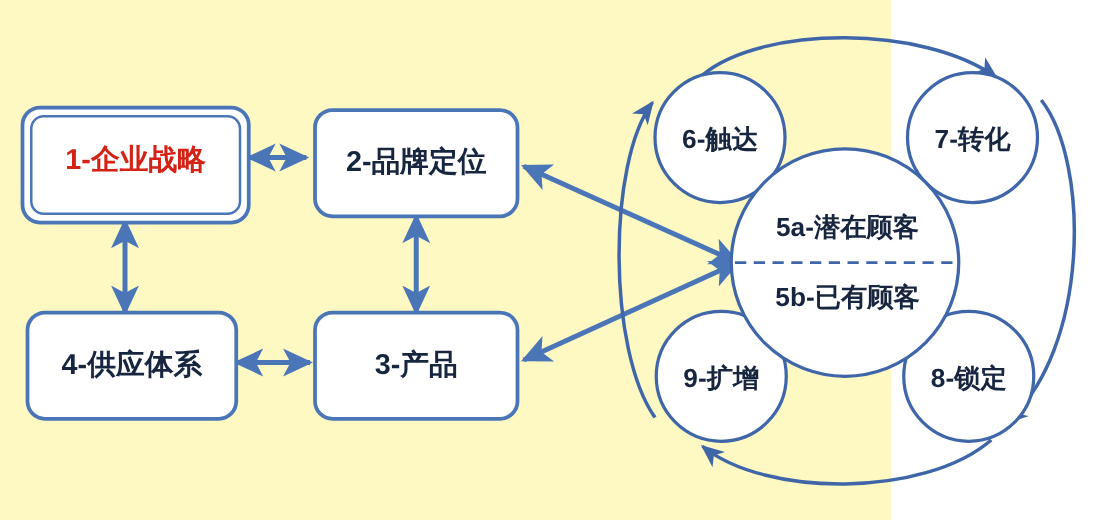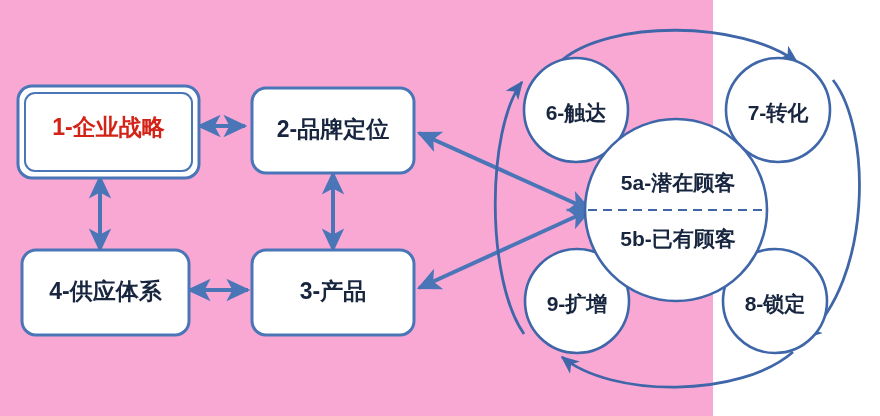--- a/index.html
+++ b/index.html
@@ -10,21 +10,21 @@
   body {
     width: 880px;
     height: 416px;
     overflow: hidden;
     font-family: "Liberation Sans", "DejaVu Sans", sans-serif;
   }
   #diagram-root {
     position: relative;
     width: 713px;
     height: 416px;
-    background: #f9a8d4;
+    background: #fef9c3;
   }
   svg.canvas {
     position: absolute;
     left: 0;
     top: 0;
     width: 880px;
     height: 416px;
   }
   .box-stroke {
     stroke: #4a76b8;

